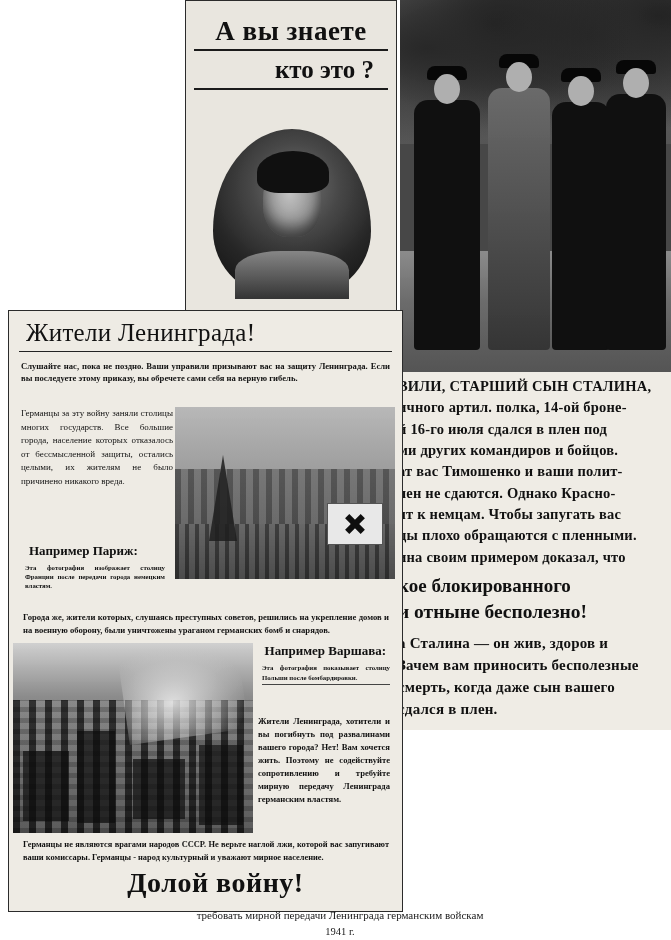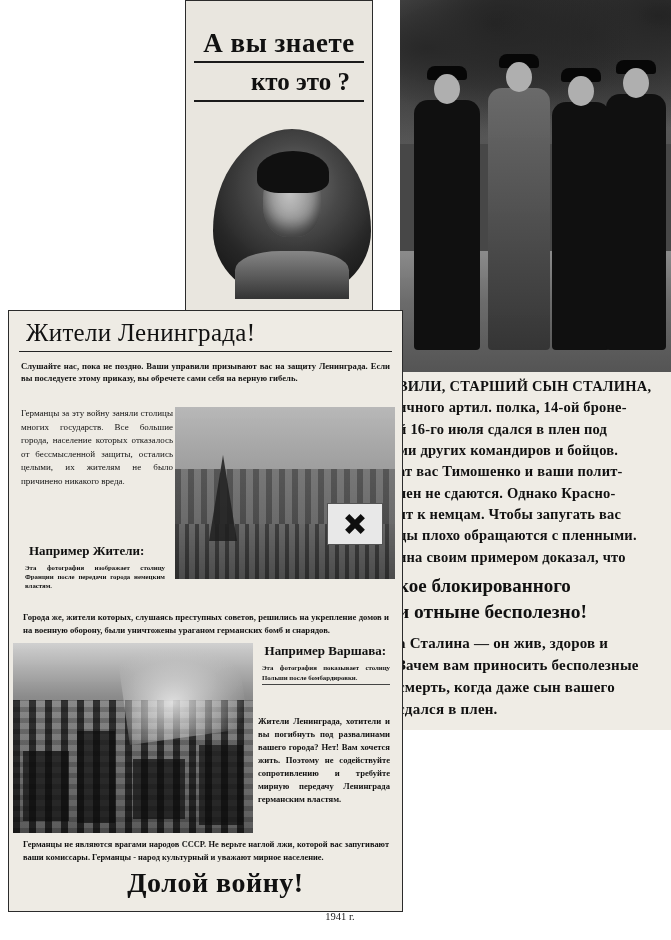--- a/index.html
+++ b/index.html
@@ -28,23 +28,23 @@
     background: #efece5;
     border: 1px solid #2b2b2b;
     box-sizing: border-box;
     overflow: hidden;
   }
 
   
   #leaflet-know {
     left: 185px;
     top: 0px;
-    width: 188px;
+    width: 212px;
     height: 318px;
-    padding: 24px 8px 8px 8px;
+    padding: 12px 8px 8px 8px;
     background: #e9e6df;
   }
   #leaflet-know .hl1 {
     font-size: 27px;
     font-weight: bold;
     letter-spacing: 0.5px;
     line-height: 1.05;
     text-align: center;
     margin: 4px 0 4px 0;
     color: #111;
@@ -492,21 +492,21 @@
     </div>
 
     <div id="photo-paris">
       <div class="sky"></div>
       <div class="city"></div>
       <div class="city2"></div>
       <div class="eiffel"></div>
       <div class="flag"></div>
     </div>
 
-    <div class="sub-paris">Например Жители:</div>
+    <div class="sub-paris">Например Париж:</div>
     <div class="caption-paris">Эта фотография изображает столицу Франции после передачи города немецким властям.</div>
 
     <div class="mid-note">Города же, жители которых, слушаясь преступных советов, решились на укрепление домов и на военную оборону, были уничтожены ураганом германских бомб и снарядов.</div>
 
     <div id="photo-warsaw">
       <div class="base"></div>
       <div class="ruins"></div>
       <div class="block b1"></div>
       <div class="block b2"></div>
       <div class="block b3"></div>
@@ -516,16 +516,17 @@
 
     <div class="sub-warsaw">Например Варшава:</div>
     <div class="caption-warsaw">Эта фотография показывает столицу Польши после бомбардировки.</div>
 
     <div class="para-lenin">Жители Ленинграда, хотители и вы погибнуть под развалинами вашего города? Нет! Вам хочется жить. Поэтому не содействуйте сопротивлению и требуйте мирную передачу Ленинграда германским властям.</div>
     <div class="foot-note">Германцы не являются врагами народов СССР. Не верьте наглой лжи, которой вас запугивают ваши комиссары. Германцы - народ культурный и уважают мирное население.</div>
     <div class="down-war">Долой войну!</div>
   </div>
 
   <div id="bottom-caption">
+    <div>требовать мирной передачи Ленинграда германским войскам</div>
     <div class="year">1941 г.</div>
   </div>
 
 </div>
 
 </body></html>

